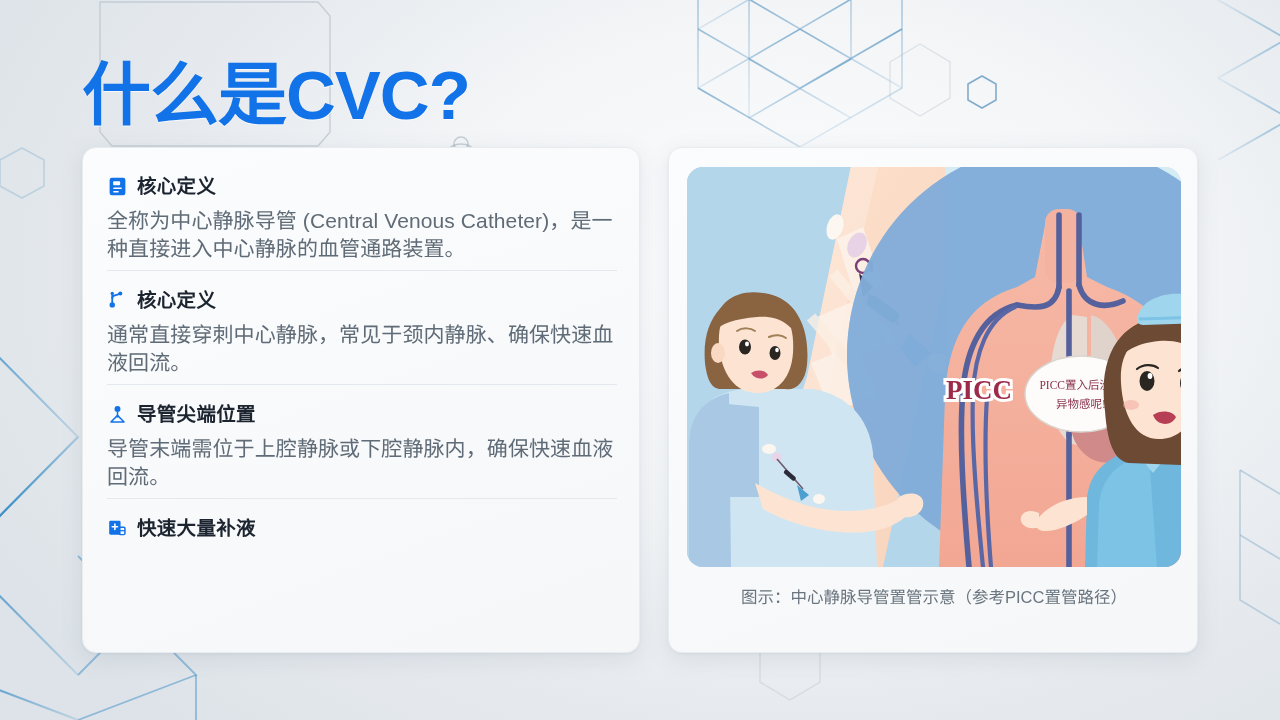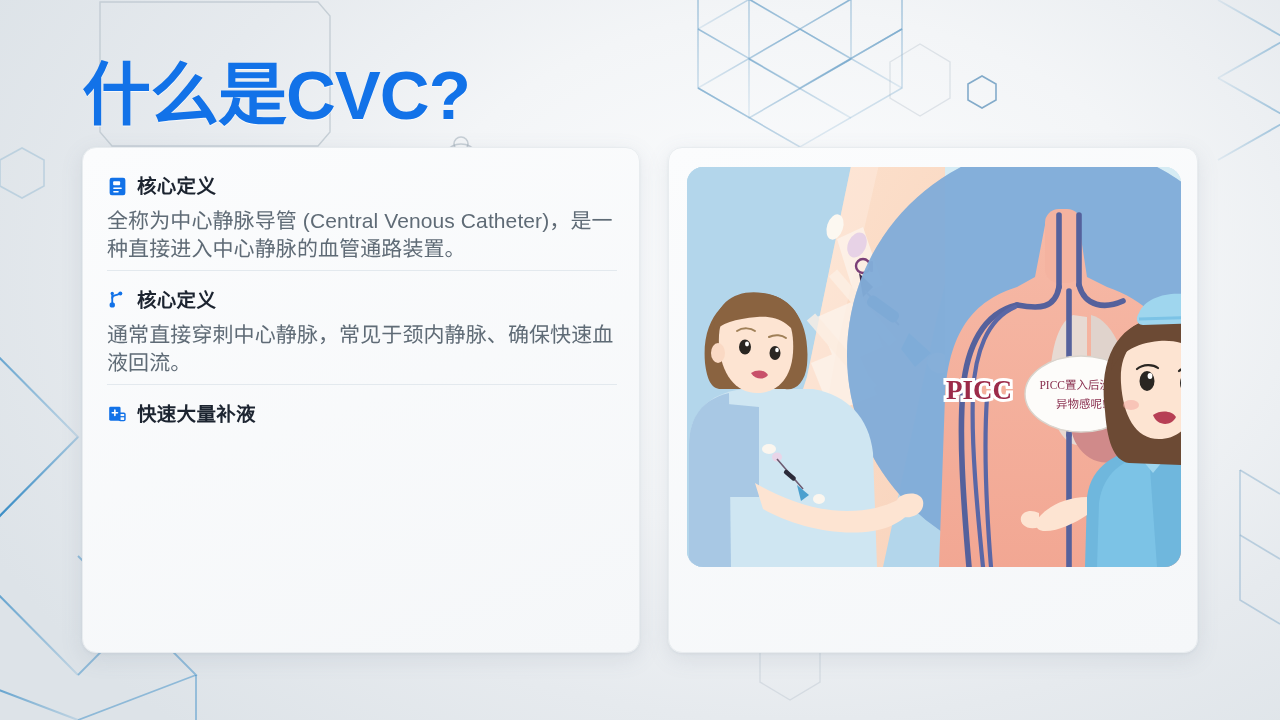--- a/index.html
+++ b/index.html
@@ -195,20 +195,31 @@
             <path d="M6 9 C6 5.5, 11 6.5, 13.5 4.5" stroke="#1272e8" stroke-width="2.1" fill="none" stroke-linecap="round"></path>
             <circle cx="6" cy="17" r="3.1" fill="#1272e8"></circle>
             <circle cx="15.2" cy="4" r="2.3" fill="#1272e8"></circle>
             <circle cx="6" cy="4" r="1.9" fill="#1272e8"></circle>
           </svg>
           <div class="sec-title">核心定义</div>
         </div>
         <div class="sec-body">通常直接穿刺中心静脉，常见于颈内静脉、确保快速血液回流。</div>
       </div>
 
+      <div class="section">
+        <div class="sec-head">
+          <svg class="sec-icon" viewBox="0 0 24 24">
+            <circle cx="12" cy="5.6" r="3.4" fill="#1272e8"></circle>
+            <path d="M12 8.8 L12 15.5" stroke="#1272e8" stroke-width="1.7" fill="none"></path>
+            <path d="M12 13 L4.5 20.5 L19.5 20.5 Z" fill="none" stroke="#1272e8" stroke-width="1.7" stroke-linejoin="round"></path>
+          </svg>
+          <div class="sec-title">导管尖端位置</div>
+        </div>
+        <div class="sec-body">导管末端需位于上腔静脉或下腔静脉内，确保快速血液回流。</div>
+      </div>
 
       <div class="section">
         <div class="sec-head">
           <svg class="sec-icon" viewBox="0 0 24 24">
             <rect x="2.5" y="3" width="13" height="16" rx="1.6" fill="#1272e8"></rect>
             <path d="M9 7 L9 13 M6 10 L12 10" stroke="#ffffff" stroke-width="1.8" stroke-linecap="round"></path>
             <rect x="14" y="10.5" width="6.5" height="8.5" rx="1.2" fill="none" stroke="#1272e8" stroke-width="1.7"></rect>
             <path d="M14 14.5 L20.5 14.5" stroke="#1272e8" stroke-width="1.4"></path>
           </svg>
           <div class="sec-title">快速大量补液</div>
@@ -400,15 +411,16 @@
             <g stroke="#d9eef8" stroke-width="3.4" stroke-linecap="round">
               <path d="M528 312 L542 312"></path>
               <path d="M528 322 L542 322"></path>
               <path d="M528 332 L542 332"></path>
             </g>
           </g>
         </g>
       </svg>
     </div>
 
+    <div class="figure-caption">图示：中心静脉导管置管示意（参考PICC置管路径）</div>
   </div>
 
 </div>
 
 </body></html>

